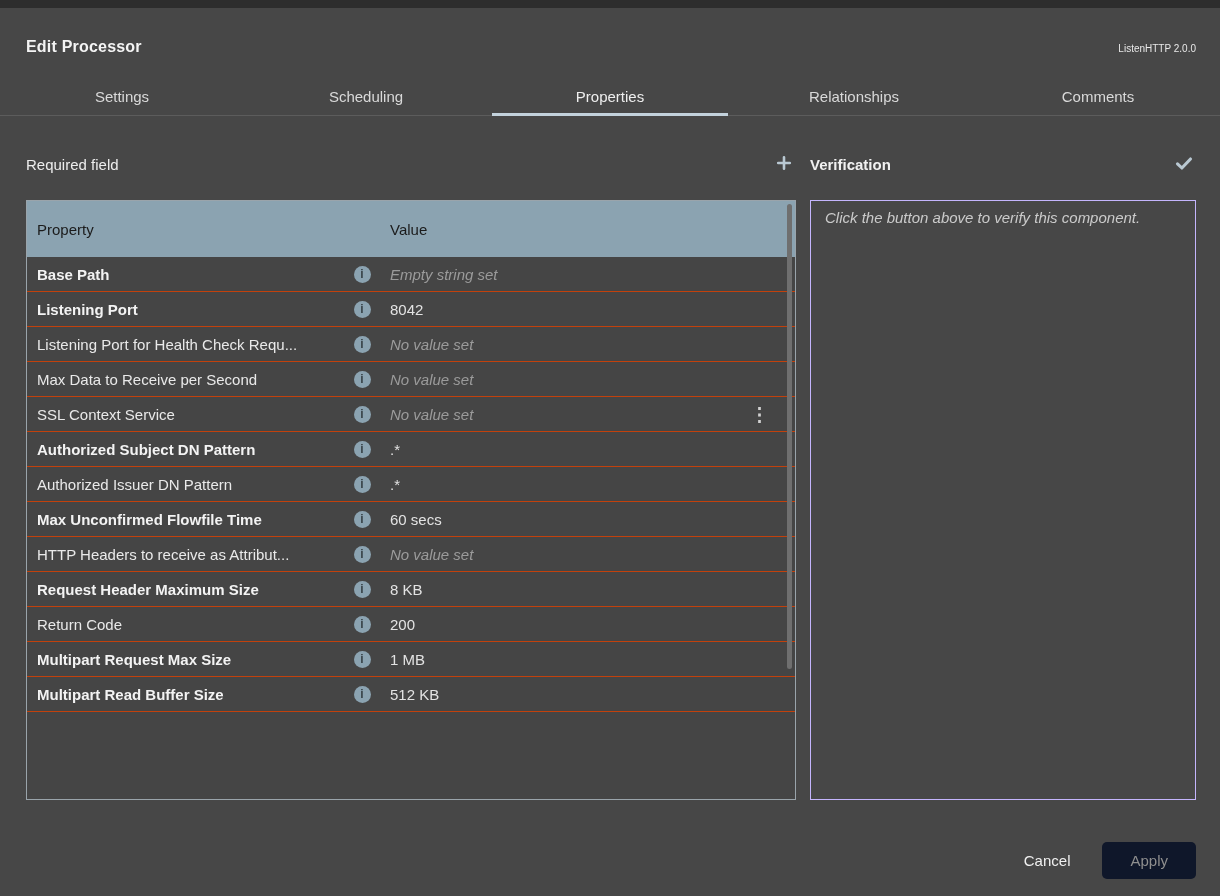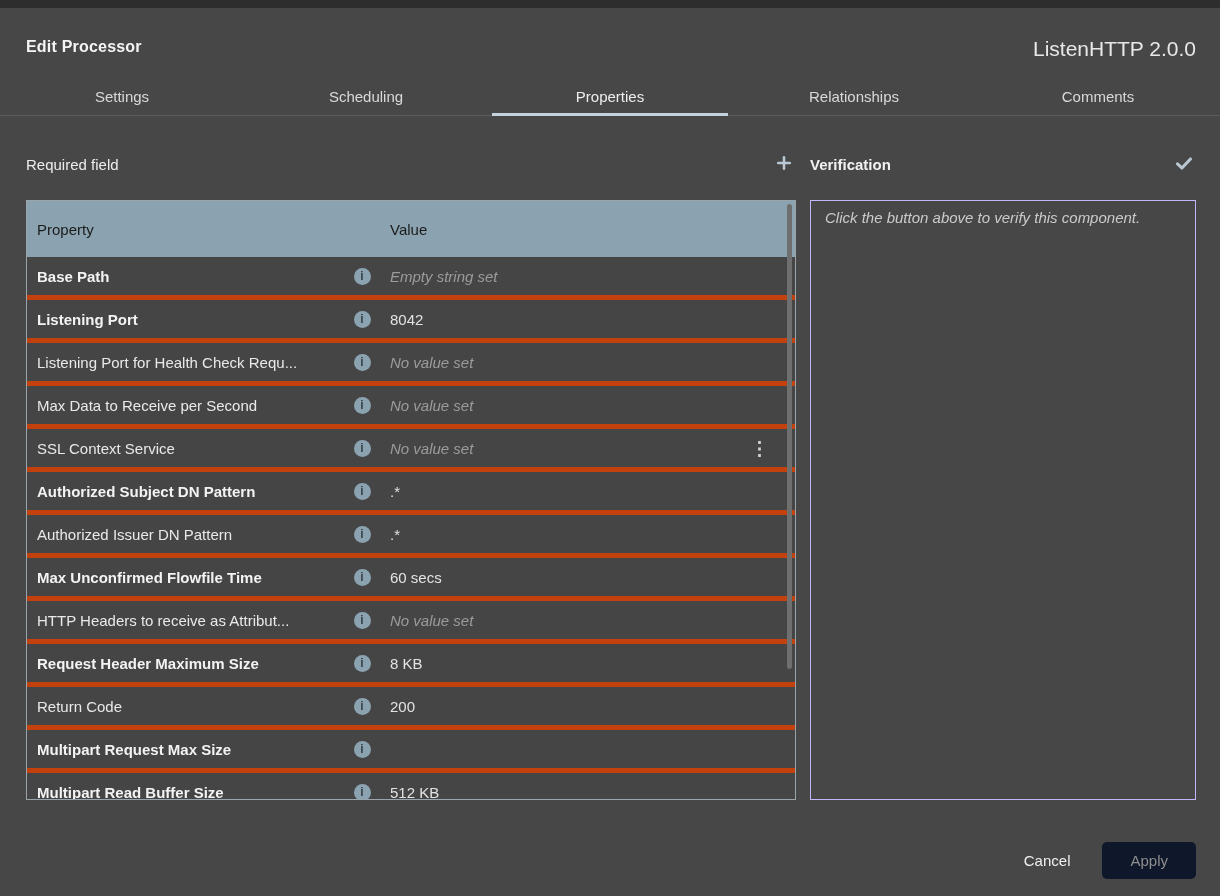--- a/index.html
+++ b/index.html
@@ -16,21 +16,21 @@
     display: flex; flex-direction: column;
   }
   .dialog-header {
     padding: 26px 24px 0 26px;
     display: flex; justify-content: space-between; align-items: flex-end;
   }
   .dialog-title {
     font-size: 16px; font-weight: 700; color: #f4f4f4; line-height: 26px;
     letter-spacing: 0.2px;
   }
-  .processor-type { font-size: 21px; color: #e8e8e8; line-height: 22px; }
+  .processor-type { font-size: 10px; color: #e8e8e8; line-height: 22px; }
   .tab-bar {
     display: flex; margin-top: 18px; height: 38px;
     border-bottom: 1px solid #5c5c5c;
   }
   .tab {
     flex: 1; display: flex; align-items: center; justify-content: center;
     font-size: 15px; color: #d9d9d9; position: relative; cursor: pointer;
   }
   .tab.active { color: #eeeeee; }
   .tab.active::after {
@@ -55,21 +55,21 @@
     height: 600px; border: 1px solid #9aa4ab; background: #454545;
     position: relative; overflow: hidden;
   }
   .t-header {
     height: 56px; background: #8ba3b1; color: #1b1b1b;
     display: grid; grid-template-columns: 307px 36px 1fr;
     align-items: center; padding-left: 10px; font-size: 15px; font-weight: 500;
   }
   .t-header .hdr-value { padding-left: 10px; }
   .t-row {
-    height: 43px; border-bottom: 5px solid #c2410c;
+    height: 35px; border-bottom: 1px solid #c2410c;
     display: grid; grid-template-columns: 307px 36px 1fr;
     align-items: center; padding-left: 10px; font-size: 15px; cursor: pointer;
   }
   .prop-name { color: #e9e9e9; white-space: nowrap; overflow: hidden; }
   .prop-name.required { font-weight: 700; color: #f3f3f3; }
   .icon-cell { display: flex; justify-content: center; }
   .info-icon {
     width: 17px; height: 17px; border-radius: 50%; background: #8ba3b1;
     color: #384349; font-size: 12px; font-weight: 700; font-style: normal;
     display: flex; align-items: center; justify-content: center; line-height: 1;
@@ -245,20 +245,23 @@
               </div>
               <div class="value-cell">
                 <span class="value">200</span>
               </div>
             </div>
             <div class="t-row">
               <div class="prop-name required">Multipart Request Max Size</div>
               <div class="icon-cell">
                 <span class="info-icon">i</span>
               </div>
+              <div class="value-cell">
+                <span class="value">1 MB</span>
+              </div>
             </div>
             <div class="t-row">
               <div class="prop-name required">Multipart Read Buffer Size</div>
               <div class="icon-cell">
                 <span class="info-icon">i</span>
               </div>
               <div class="value-cell">
                 <span class="value">512 KB</span>
               </div>
             </div>

